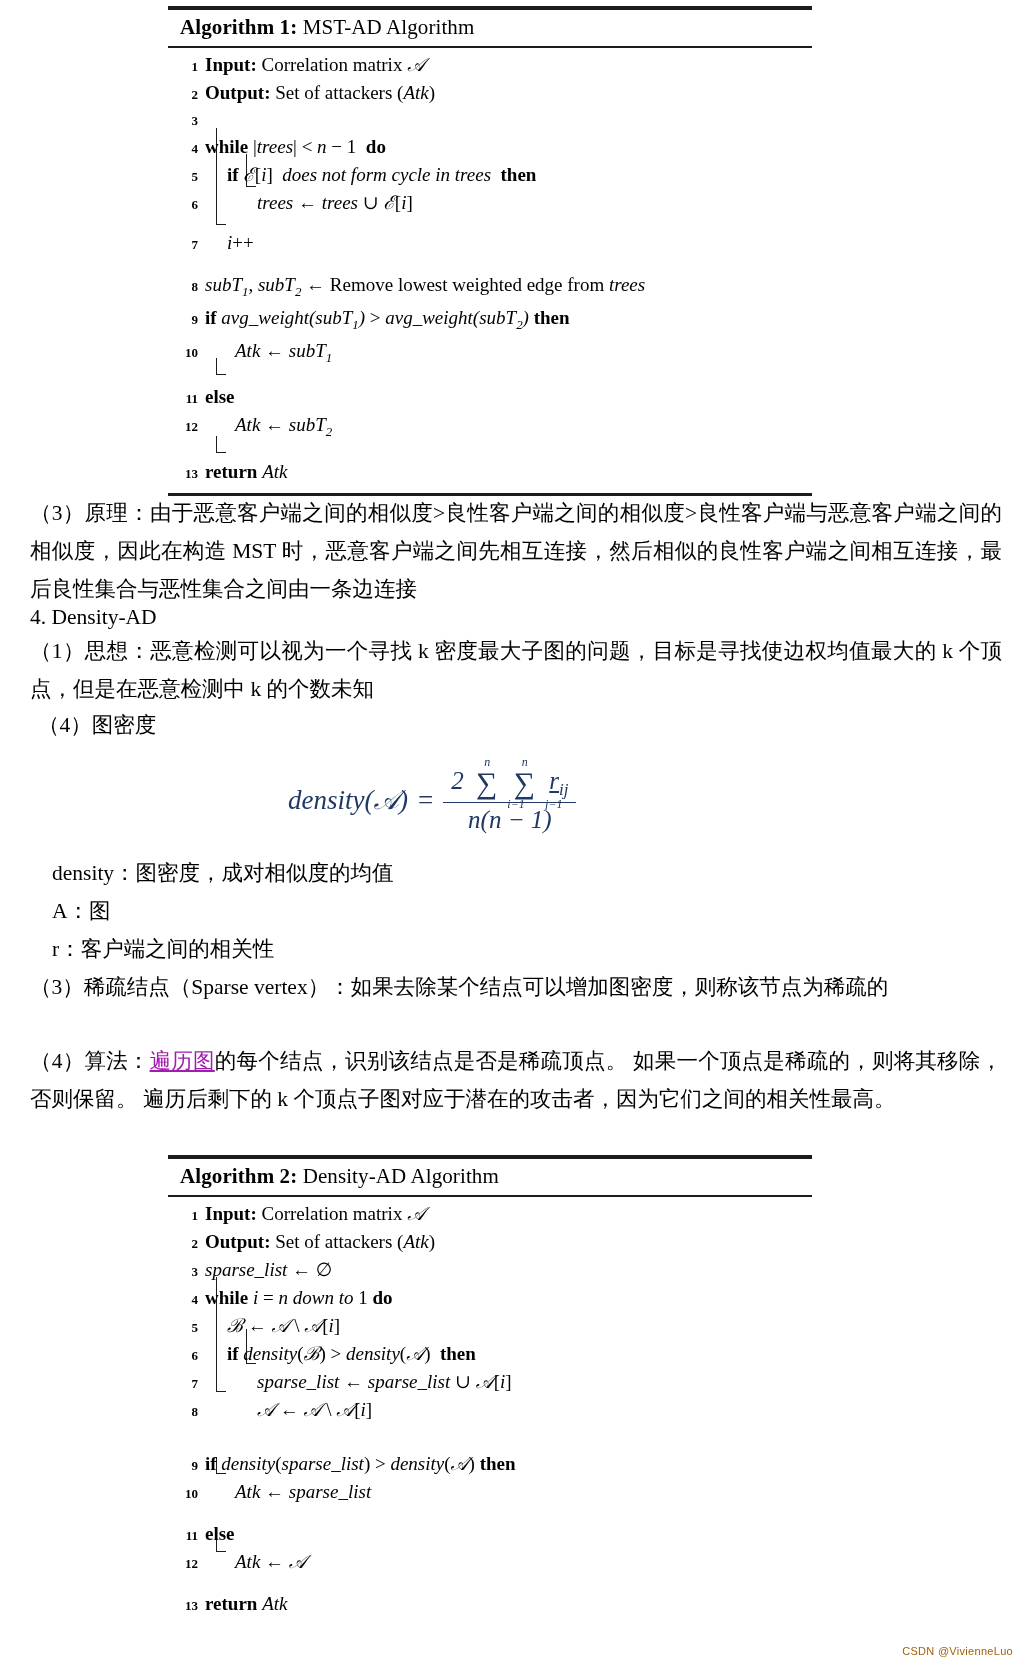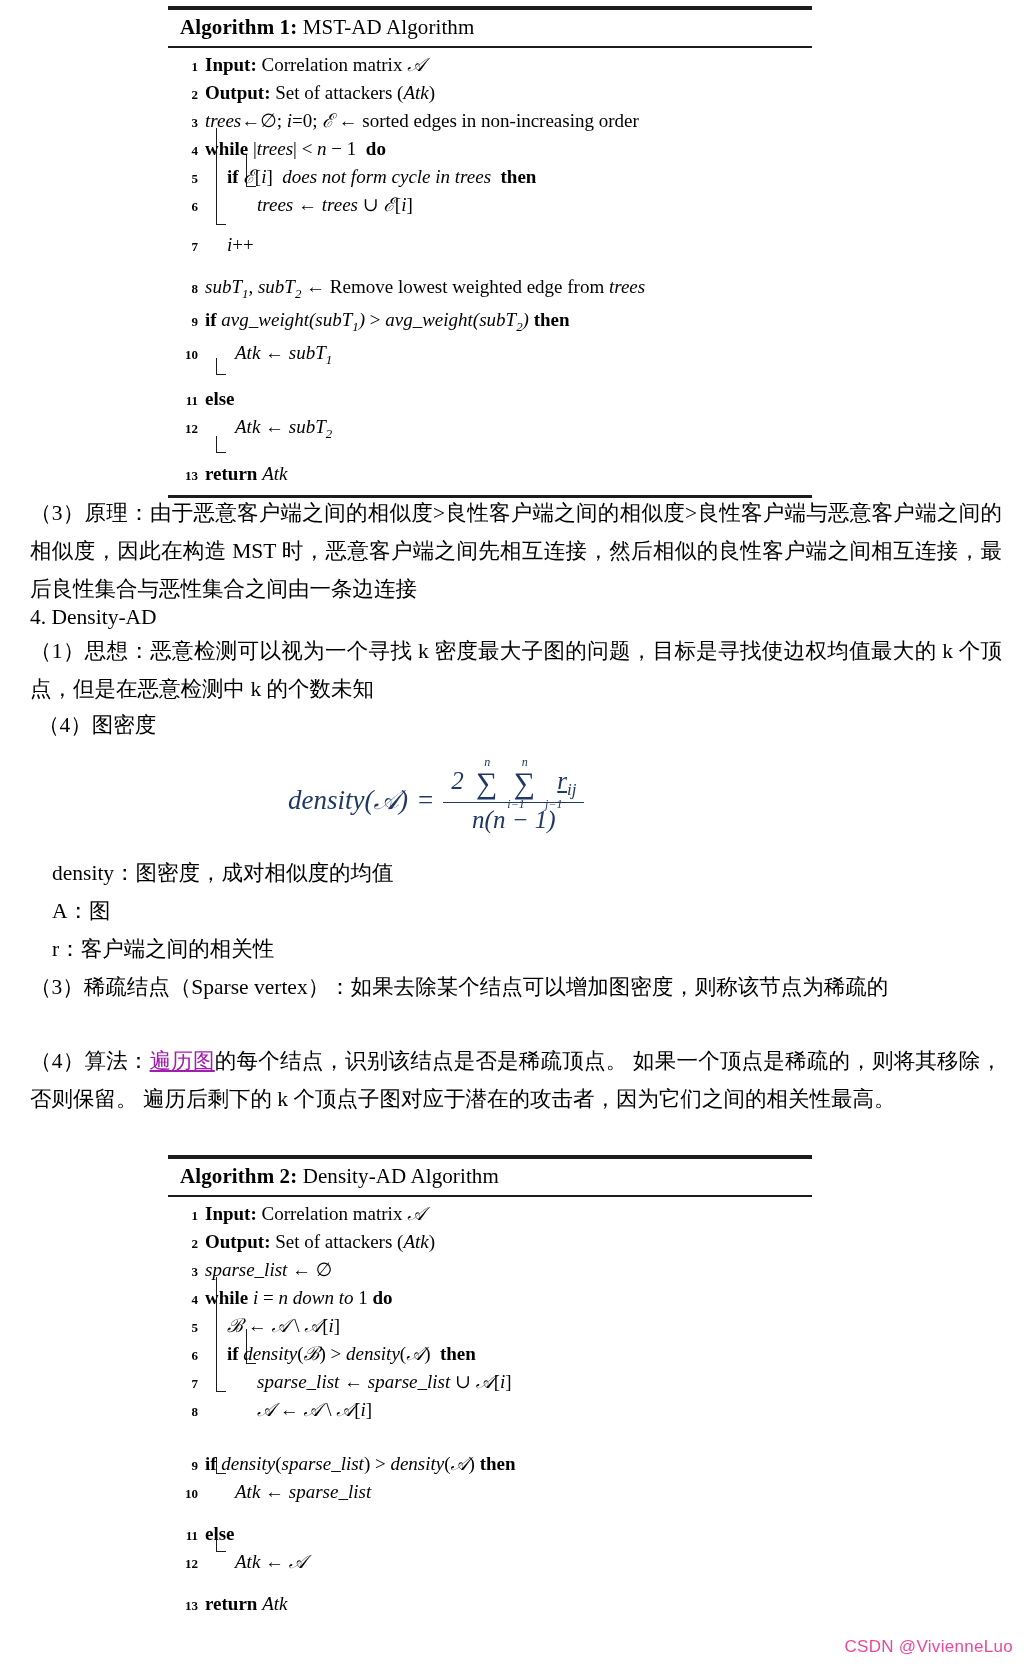--- a/index.html
+++ b/index.html
@@ -151,22 +151,22 @@
     font-style: italic;
   }
   .sig-top { top: -11px; }
   .sig-bot { bottom: -12px; margin-left: 28px; }
 
   
   .watermark {
     position: absolute;
     right: 16px;
     bottom: 12px;
-    color: #ec4899;
-    font-size: 17px;
+    color: #a16207;
+    font-size: 11px;
     font-family: "Liberation Sans", sans-serif;
     letter-spacing: 0.3px;
   }
 </style>
 </head>
 <body>
 
 <div class="algo-box" style="top:6px;">
   <div class="algo-rule-top"></div>
   <div class="algo-title">
@@ -187,21 +187,20 @@
     <div class="algo-line">
       <span class="ln">1</span>
       <span class="code"><span class="b">Input:</span> Correlation matrix <span class="cal">𝒜</span></span>
     </div>
     <div class="algo-line">
       <span class="ln">2</span>
       <span class="code"><span class="b">Output:</span> Set of attackers (<span class="it">Atk</span>)</span>
     </div>
     <div class="algo-line">
       <span class="ln">3</span>
-      <span class="code"><span class="it">trees</span>←∅; <span class="it">i</span>=0; <span class="cal">ℰ</span> ← sorted edges in non-increasing order</span>
     </div>
     <div class="algo-line">
       <span class="ln">4</span>
       <span class="code"><span class="b">while</span> |<span class="it">trees</span>| &lt; <span class="it">n</span> − 1  <span class="b">do</span></span>
     </div>
     <div class="algo-line">
       <span class="ln">5</span>
       <span class="code ind1"><span class="b">if</span> <span class="cal">ℰ</span>[<span class="it">i</span>]  <span class="it">does not form cycle in trees</span>  <span class="b">then</span></span>
     </div>
     <div class="algo-line">
@@ -249,21 +248,21 @@
 <div class="para" style="top:706px; left:38px;">（4）图密度</div>
 
 <div class="formula" style="top:766px; left:288px;">
   <span class="f-lhs">density(𝒜)</span>
   <span class="f-eq">=</span>
   <span class="frac">
     <span class="num">
       <span>2</span>
       <span class="sigma" style="margin:0 2px 0 6px;">∑<span class="sig-lim sig-top">n</span><span class="sig-lim sig-bot">i=1</span></span>
       <span class="sigma" style="margin:0 4px 0 8px;">∑<span class="sig-lim sig-top">n</span><span class="sig-lim sig-bot">j=1</span></span>
-      <span style="margin-left:12px;text-decoration:underline;"><span>r</span><sub>ij</sub></span>
+      <span style="margin-left:4px;text-decoration:underline;"><span>r</span><sub>ij</sub></span>
     </span>
     <span class="den">n(n − 1)</span>
   </span>
 </div>
 
 <div class="para" style="top:854px; left:52px;">density：图密度，成对相似度的均值</div>
 <div class="para" style="top:892px; left:52px;">A：图</div>
 <div class="para" style="top:930px; left:52px;">r：客户端之间的相关性</div>
 
 <div class="para" style="top:968px;">（3）稀疏结点（Sparse vertex）：如果去除某个结点可以增加图密度，则称该节点为稀疏的</div>

